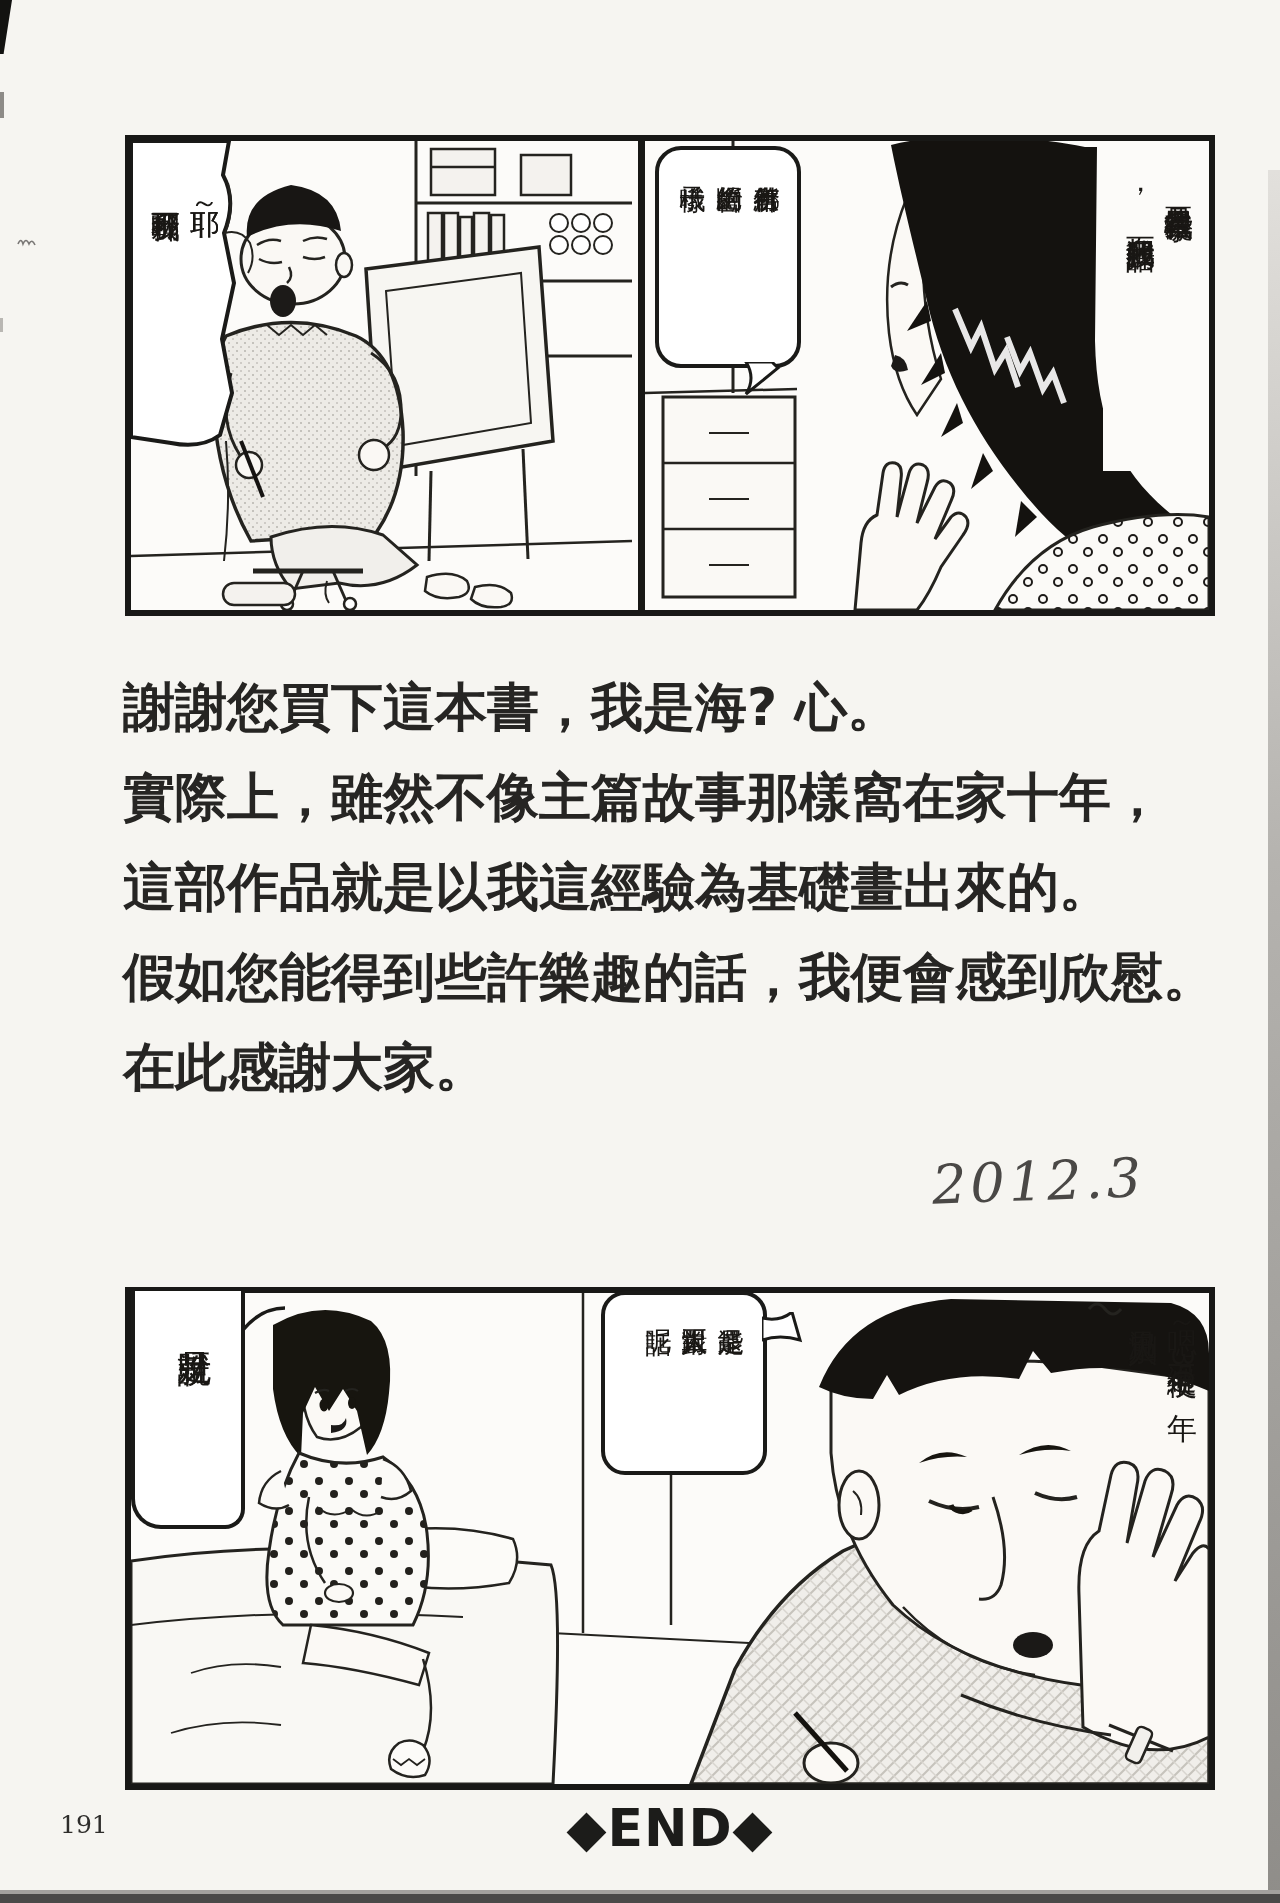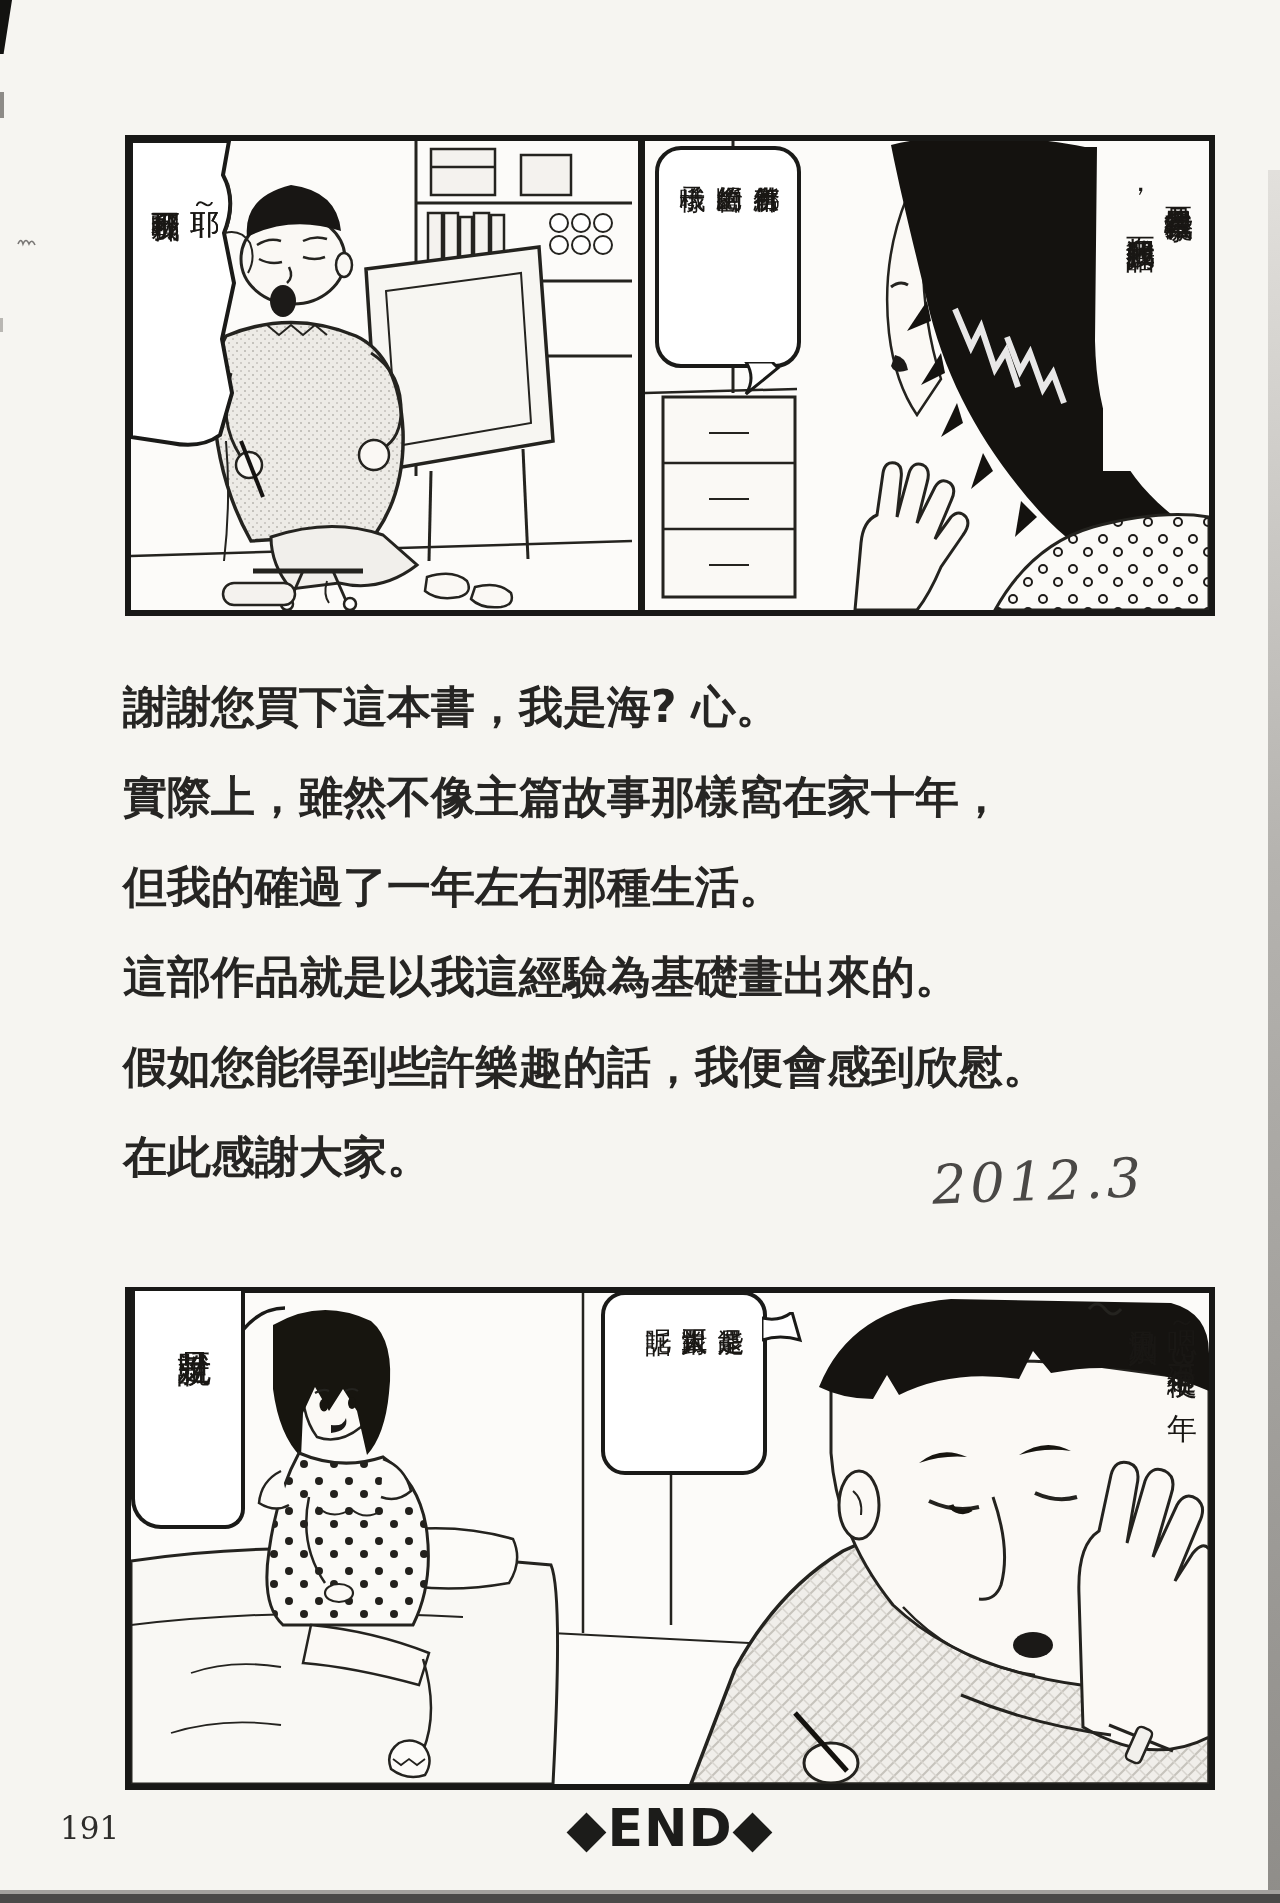--- a/index.html
+++ b/index.html
@@ -42,29 +42,29 @@
   .bubble-talk{left:601px;top:1291px;width:166px;height:184px;border-radius:24px;}
   .bubble-talk .vtext{position:absolute;right:14px;top:14px;font-size:26px;line-height:36px;height:156px;}
   .bubble-agree{left:131px;top:1291px;width:114px;height:238px;border:4px solid #1a1a18;
                 border-top:none;border-radius:0 0 20px 30px;}
   .bubble-agree .vtext{position:absolute;right:26px;top:34px;font-size:34px;line-height:40px;height:190px;}
   .txt-yeah{left:146px;top:190px;font-size:29px;line-height:39px;height:250px;}
   .tail{position:absolute;z-index:4;}
 
   
   .afterword{position:absolute;left:123px;top:662px;width:1105px;}
-  .afterword p{margin:0;font-size:44px;line-height:90px;font-weight:600;color:#262523;
+  .afterword p{margin:0;font-size:52px;line-height:90px;font-weight:600;color:#262523;
                white-space:nowrap;letter-spacing:0;}
   .signature{position:absolute;left:932px;top:1150px;font-size:54px;font-style:italic;
              font-family:"DejaVu Serif",serif;color:#4a4846;transform:rotate(-2deg);letter-spacing:4px;}
 
   
   .end-marker{position:absolute;left:125px;top:1798px;width:1090px;text-align:center;
               font-size:52px;font-weight:bold;color:#1c1c1a;letter-spacing:1px;}
-  .page-number{position:absolute;left:60px;top:1810px;font-size:31px;
+  .page-number{position:absolute;left:60px;top:1810px;font-size:25px;
                font-family:"DejaVu Serif",serif;color:#2e2d2b;}
 </style>
 </head>
 <body>
 
 <div class="page">
 
   <div class="edge-corner"></div>
   <div class="edge-mark-1"></div>
   <div class="edge-mark-2"></div>
@@ -231,21 +231,20 @@
   </div>
 
   <div class="vtext txt-yeah">
     <span class="vcol">耶耶～</span>
     <span class="vcol">那我可不幹咧</span>
   </div>
 
   <div class="afterword">
     <p>謝謝您買下這本書，我是海? 心。</p>
     <p>實際上，雖然不像主篇故事那樣窩在家十年，</p>
-    <p>但我的確過了一年左右那種生活。</p>
     <p>這部作品就是以我這經驗為基礎畫出來的。</p>
     <p>假如您能得到些許樂趣的話，我便會感到欣慰。</p>
     <p>在此感謝大家。</p>
   </div>
   <div class="signature">2012.3</div>
 
   <div class="strip strip-bottom">
     <div class="fullpanel">
       <svg width="1078" height="491" viewBox="0 0 1078 491">
         <defs>

